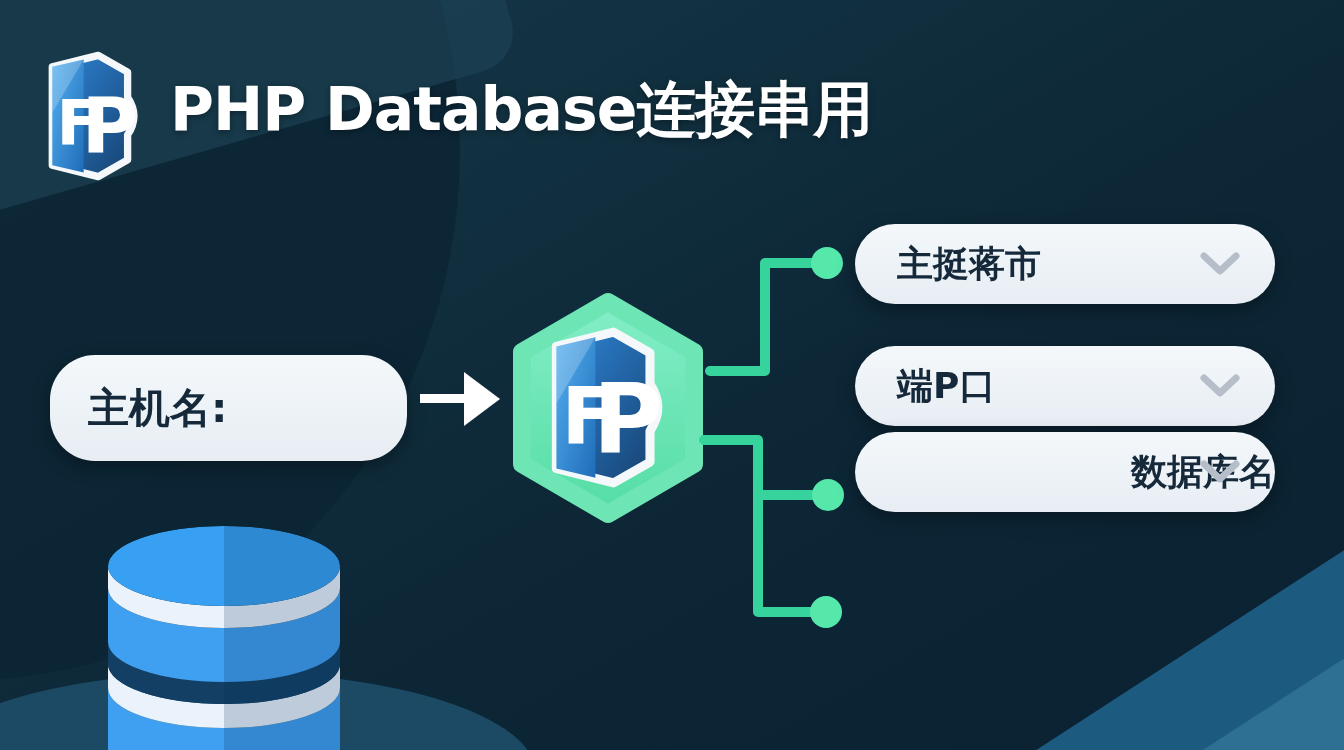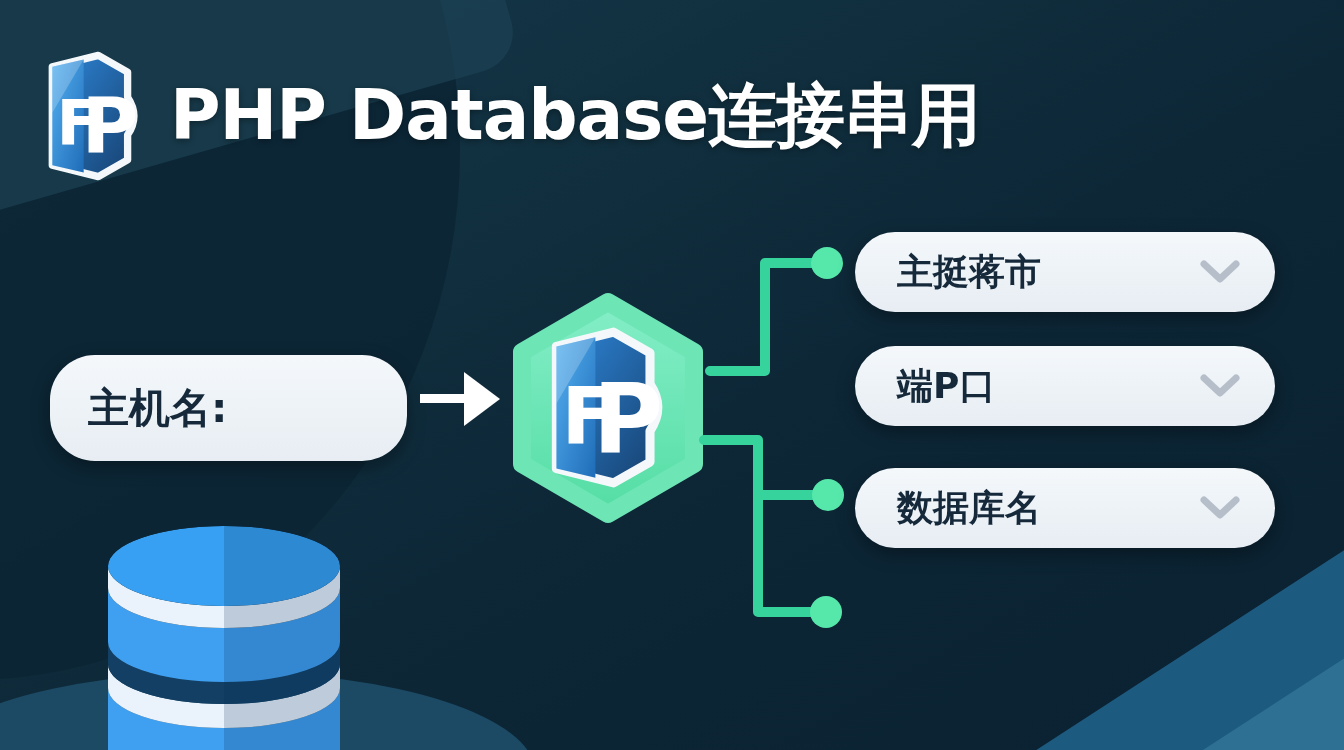--- a/index.html
+++ b/index.html
@@ -16,32 +16,32 @@
     background:#1d4355;opacity:.65;transform:rotate(-16deg);}
   .bg-band-br{right:-300px;bottom:-330px;width:780px;height:430px;border-radius:60px;
     background:#1d5a80;transform:rotate(-33deg);}
   .bg-band-br2{right:-160px;bottom:-180px;width:380px;height:230px;border-radius:40px;
     background:#2e7094;transform:rotate(-33deg);}
   .bg-platform{left:-85px;top:672px;width:620px;height:200px;border-radius:50%;
     background:#1c4a64;}
   
   .logo-badge{position:absolute;left:30px;top:48px;width:122px;height:136px;}
   .page-title{position:absolute;left:170px;top:70px;margin:0;
-    font-size:69px;font-weight:800;letter-spacing:-1px;color:#ffffff;white-space:nowrap;
+    font-size:60px;font-weight:800;letter-spacing:-1px;color:#ffffff;white-space:nowrap;
     text-shadow:0 2px 6px rgba(0,0,0,.35);}
   
   .pill{position:absolute;background:linear-gradient(180deg,#f4f8fb,#e7edf3);
     border-radius:45px;box-shadow:0 6px 18px rgba(0,0,0,.35);display:flex;align-items:center;}
   .pill-label{color:#16293b;font-weight:700;white-space:nowrap;}
   .src-pill{left:50px;top:355px;width:357px;height:106px;}
   .src-pill .pill-label{font-size:41px;padding-left:38px;}
   .out-pill{left:855px;width:420px;height:80px;}
   .out-pill .pill-label{font-size:36px;padding-left:42px;}
   .out-pill .chev{position:absolute;right:34px;top:50%;transform:translateY(-50%);}
-  .op1{top:232px;} .op2{top:346px;} .op3{top:468px;} .op4{top:573px;}
+  .op1{top:224px;} .op2{top:346px;} .op3{top:432px;justify-content:flex-end;} .op4{top:573px;}
   
   .arrow-svg{position:absolute;left:418px;top:366px;}
   .hex-svg{position:absolute;left:496px;top:292px;}
   .conn-svg{position:absolute;left:690px;top:240px;}
   .db-svg{position:absolute;left:103px;top:524px;}
 </style>
 </head>
 <body>
 
 <div class="stage">

